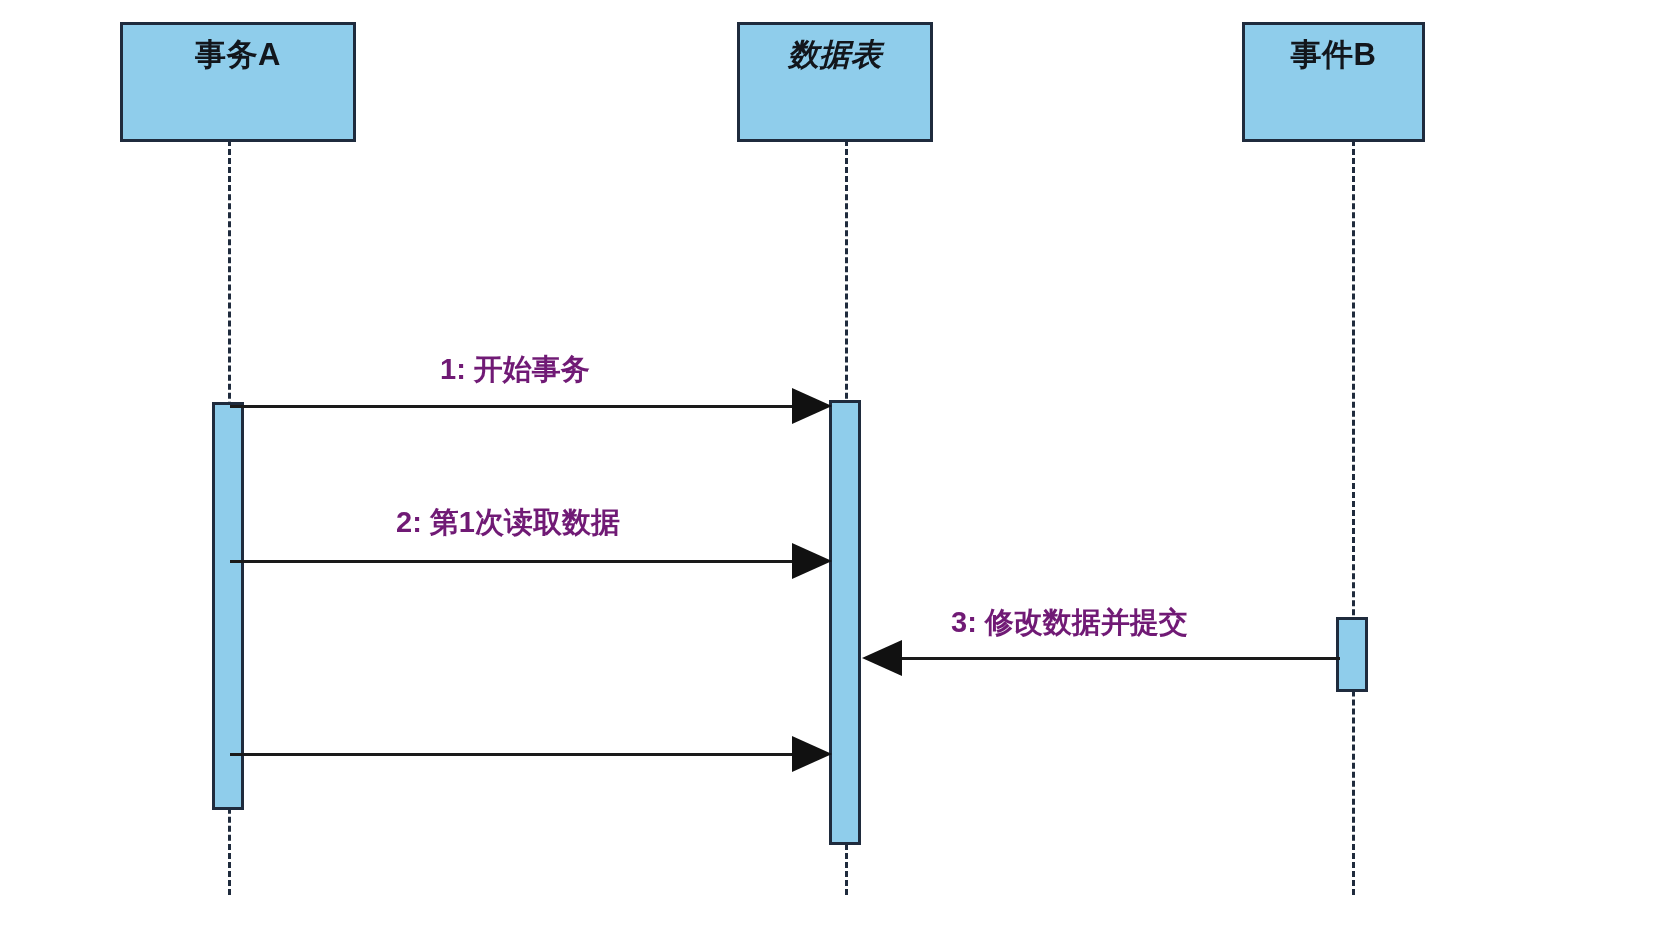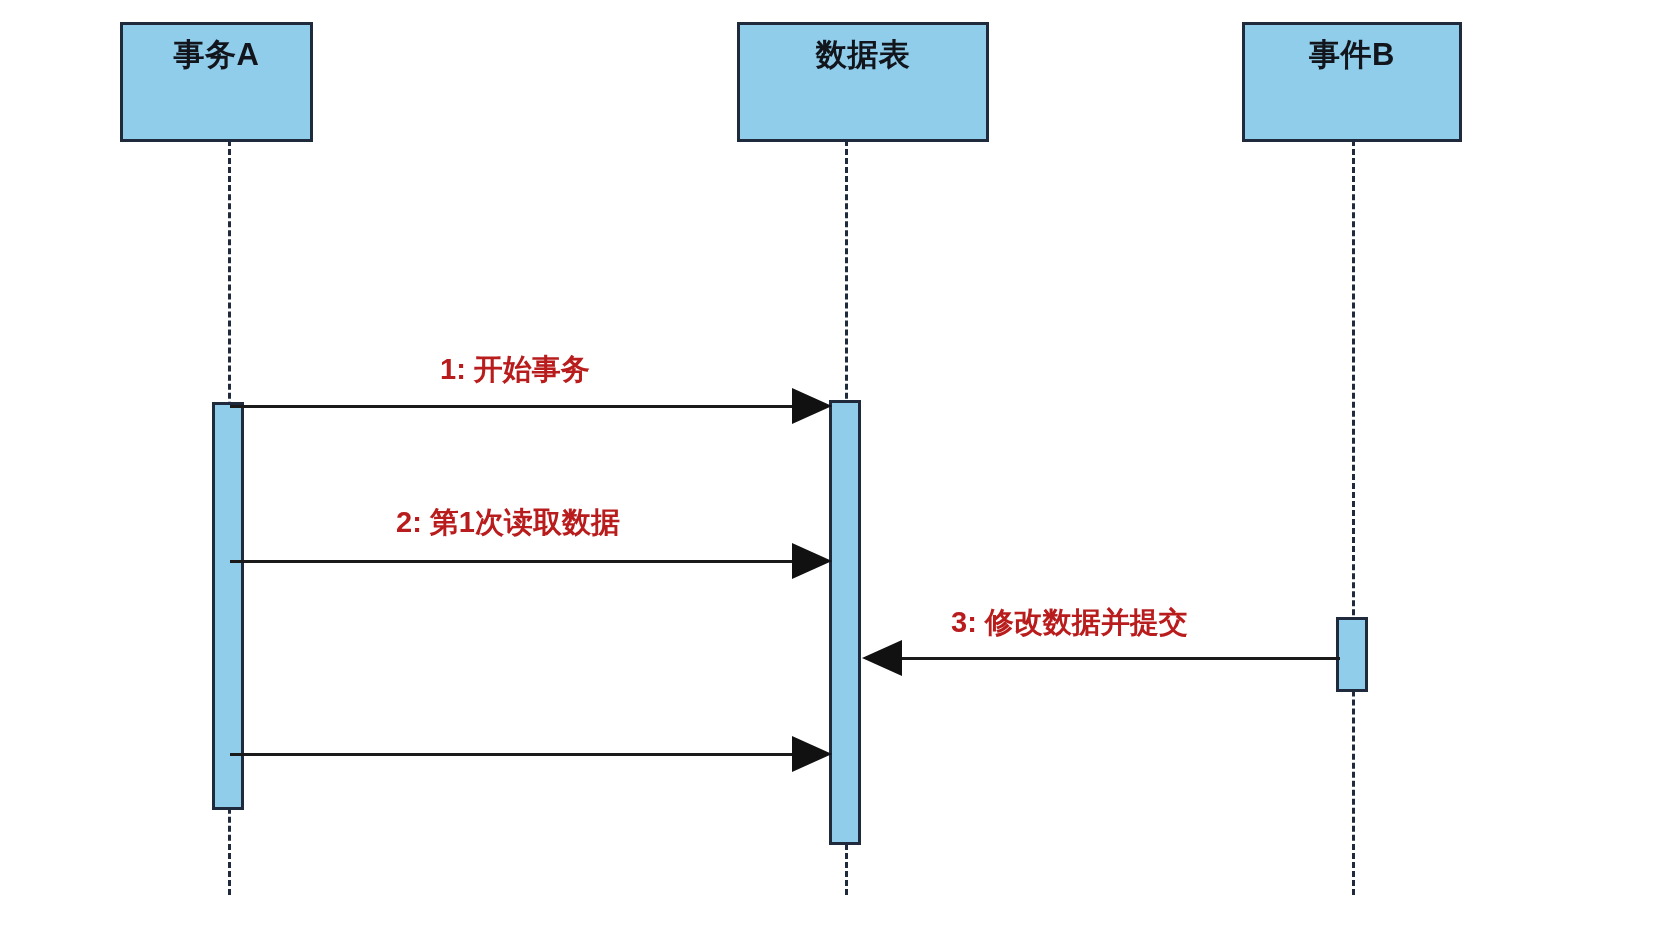--- a/index.html
+++ b/index.html
@@ -63,43 +63,43 @@
   }
   .arrowhead.left {
     border-top: 18px solid transparent;
     border-bottom: 18px solid transparent;
     border-right: 40px solid #111111;
   }
   .msg-label {
     position: absolute;
     font-size: 29px;
     font-weight: bold;
-    color: #b91c1c;
+    color: #701a75;
     white-space: nowrap;
     line-height: 1;
   }
 </style>
 </head>
 <body>
 
 <div id="canvas">
 
   <div class="lifeline" style="left:228px; top:140px; height:755px;"></div>
   <div class="lifeline" style="left:845px; top:140px; height:755px;"></div>
   <div class="lifeline" style="left:1352px; top:140px; height:755px;"></div>
 
-  <div class="participant-box" style="left:120px; top:22px; width:193px; height:120px;">
+  <div class="participant-box" style="left:120px; top:22px; width:236px; height:120px;">
     <span class="participant-label">事务A</span>
   </div>
 
-  <div class="participant-box" style="left:737px; top:22px; width:252px; height:120px;">
+  <div class="participant-box" style="left:737px; top:22px; width:196px; height:120px;font-style:italic;">
     <span class="participant-label">数据表</span>
   </div>
 
-  <div class="participant-box" style="left:1242px; top:22px; width:220px; height:120px;">
+  <div class="participant-box" style="left:1242px; top:22px; width:183px; height:120px;">
     <span class="participant-label">事件B</span>
   </div>
 
   <div class="activation" style="left:212px; top:402px; width:32px; height:408px;"></div>
 
   <div class="activation" style="left:829px; top:400px; width:32px; height:445px;"></div>
 
   <div class="activation" style="left:1336px; top:617px; width:32px; height:75px;"></div>
 
   <div class="msg-label" style="left:440px; top:355px;">1: 开始事务</div>

